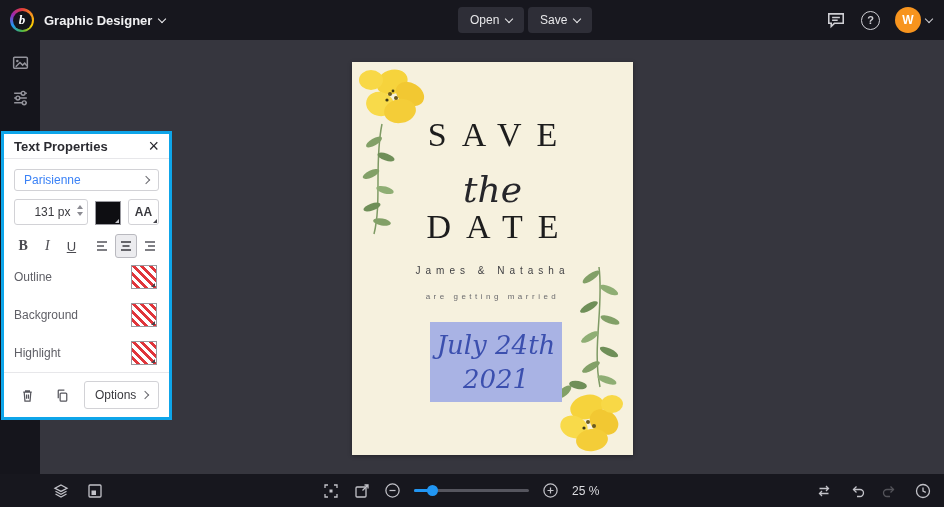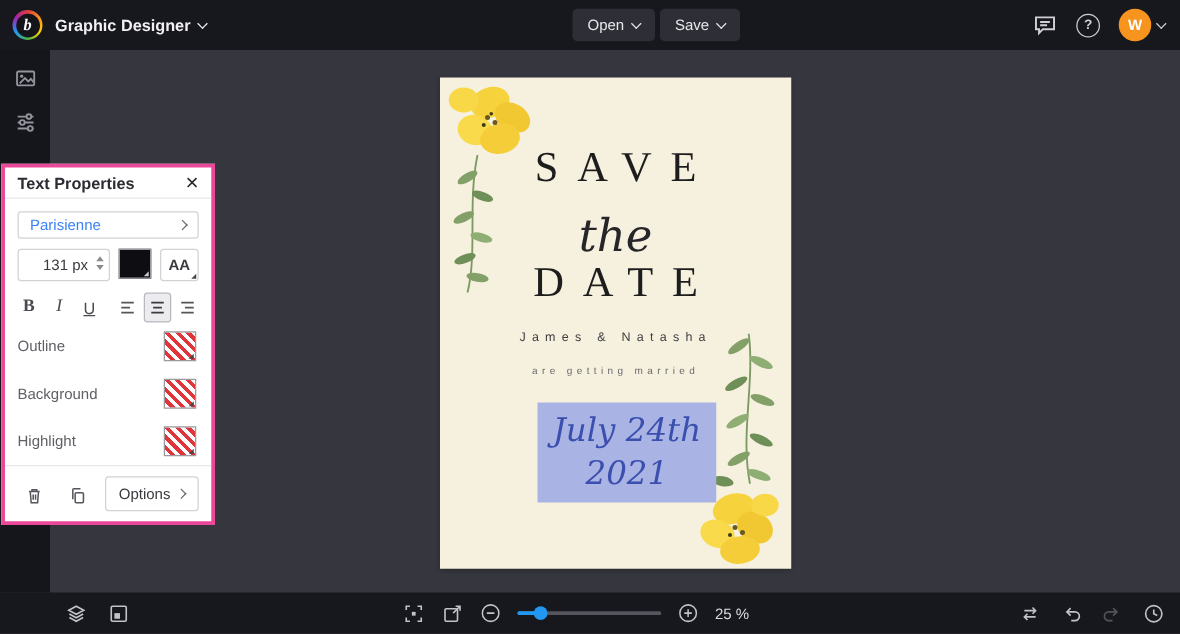--- a/index.html
+++ b/index.html
@@ -35,54 +35,54 @@
   
   .canvas{position:absolute;left:352px;top:62px;width:281px;height:393px;background:#f6f1de;overflow:hidden;
         box-shadow:0 1px 4px rgba(0,0,0,.35)}
   .flowers{position:absolute;inset:0;z-index:1}
   .cv-text{position:absolute;left:0;width:100%;text-align:center;z-index:2;color:#1d1d1d}
   .cv-save{top:54px;font-family:"Liberation Serif",serif;font-size:34px;letter-spacing:15px;text-indent:15px}
   .cv-the{top:107px;font-family:"DejaVu Serif",serif;font-style:italic;font-size:36px;color:#26262a}
   .cv-date{top:146px;font-family:"Liberation Serif",serif;font-size:34px;letter-spacing:15px;text-indent:15px}
   .cv-names{top:203px;font-size:10px;letter-spacing:5px;color:#3f3f42}
   .cv-sub{top:230px;font-size:8px;letter-spacing:3.5px;color:#6b6b6e}
-  .selection{position:absolute;left:78px;top:260px;width:143px;height:80px;background:#a9b3e4;z-index:3;
+  .selection{position:absolute;left:78px;top:260px;width:132px;height:80px;background:#a9b3e4;z-index:3;
         display:flex;flex-direction:column;align-items:center;justify-content:center;cursor:text}
   .sel-line{font-family:"DejaVu Serif",serif;font-style:italic;font-size:26px;line-height:34px;color:#3b4fae}
 
   
-  .panel{position:absolute;left:1px;top:131px;width:171px;height:289px;border:3px solid #ec4899;background:#fff;z-index:40;
+  .panel{position:absolute;left:1px;top:131px;width:171px;height:289px;border:3px solid #0ea5e9;background:#fff;z-index:40;
         display:flex;flex-direction:column;color:#333;font-size:12px}
   .panel-header{height:32px;display:flex;align-items:center;justify-content:space-between;padding:0 10px;border-bottom:1px solid #e7e7ea}
   .panel-title{font-size:13px;font-weight:bold;color:#2b2b31}
   .panel-close{background:none;border:none;font-size:18px;line-height:1;color:#2b2b31;cursor:pointer;font-family:inherit}
   .font-select{margin:10px 10px 0;height:27px;border:1px solid #d2d2d6;border-radius:3px;display:flex;align-items:center;
         justify-content:space-between;padding:0 9px;cursor:pointer;color:#3b82f6}
   .chev-r{display:inline-block;width:6px;height:6px;border-top:1.5px solid #6a6a70;border-right:1.5px solid #6a6a70;transform:rotate(45deg)}
-  .size-row{margin:8px 10px 0;display:flex;align-items:flex-start;gap:7px}
+  .size-row{margin:8px 10px 0;display:flex;align-items:flex-end;gap:7px}
   .size-input{position:relative;width:76px;height:26px;border:1px solid #d2d2d6;border-radius:3px;display:flex;align-items:center;
         justify-content:flex-end;padding-right:17px;color:#3a3a3f;cursor:text}
   .stepper{position:absolute;right:4px;top:5px;display:flex;flex-direction:column;gap:3px;cursor:pointer}
   .st-up{width:0;height:0;border-left:3.5px solid transparent;border-right:3.5px solid transparent;border-bottom:4px solid #8b8b92}
   .st-dn{width:0;height:0;border-left:3.5px solid transparent;border-right:3.5px solid transparent;border-top:4px solid #8b8b92}
   .swatch{position:relative;width:26px;height:24px;border:1px solid #9a9aa0;cursor:pointer}
   .swatch-black{background:#0e0e12}
   .swatch-none{background:repeating-linear-gradient(45deg,#ffffff 0 3px,#e0353b 3px 6px)}
   .corner{position:absolute;right:1px;bottom:1px;width:0;height:0;border-left:4px solid transparent;border-bottom:4px solid #44444a}
   .corner-light{border-bottom-color:#c9c9cf}
   .case-btn{position:relative;width:32px;height:26px;border:1px solid #d2d2d6;border-radius:3px;background:#fff;font-size:12px;
         font-weight:bold;color:#3a3a3f;cursor:pointer;font-family:inherit}
   .fmt-row{margin:9px 8px 0;display:flex;align-items:center;gap:2px}
   .fmt-btn{width:25px;height:24px;background:none;border:1px solid transparent;border-radius:3px;display:flex;align-items:center;
         justify-content:center;color:#4a4a50;cursor:pointer;font-family:"Liberation Serif",serif;font-size:14px}
   .fmt-bold{font-weight:bold}.fmt-italic{font-style:italic}.fmt-under{text-decoration:underline;font-family:"Liberation Sans",sans-serif;font-size:13px}
   .fmt-active{background:#ececef;border-color:#b9b9bf}
   .prop-row{display:flex;align-items:center;justify-content:space-between;margin:7px 12px 7px 10px;color:#5f5f66}
   .prop-row:first-of-type{margin-top:13px}
-  .panel-footer{margin-top:auto;border-top:1px solid #e7e7ea;padding:8px 10px;display:flex;align-items:flex-end;gap:9px}
+  .panel-footer{margin-top:auto;border-top:1px solid #e7e7ea;padding:8px 10px;display:flex;align-items:center;gap:9px}
   .foot-icon{width:26px;height:26px;background:none;border:none;color:#55555c;cursor:pointer;display:flex;align-items:center;justify-content:center;padding:0}
   .options-btn{flex:1;height:28px;border:1px solid #d2d2d6;border-radius:3px;background:#fff;display:flex;align-items:center;
         justify-content:space-between;padding:0 10px;font-size:12px;color:#3a3a3f;cursor:pointer;font-family:inherit}
 
   
   .bottombar{position:absolute;left:0;top:474px;width:944px;height:33px;background:#17171e;z-index:30}
   .bb-left{position:absolute;left:52px;top:0;height:33px;display:flex;align-items:center;gap:16px}
   .bb-center{position:absolute;left:322px;top:0;height:33px;display:flex;align-items:center;gap:13px}
   .bb-right{position:absolute;right:12px;top:0;height:33px;display:flex;align-items:center;gap:15px}
   .bb-icon{background:none;border:none;color:#c2c2c8;cursor:pointer;padding:0}

